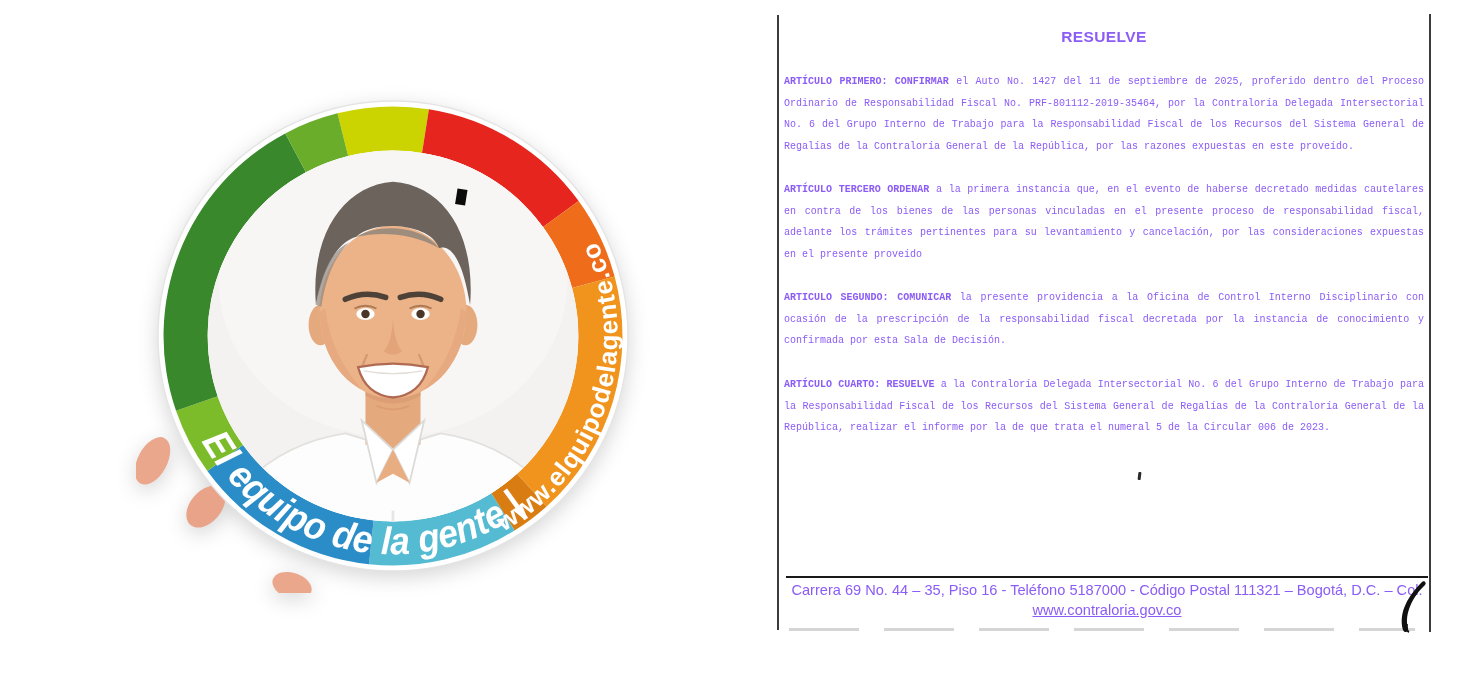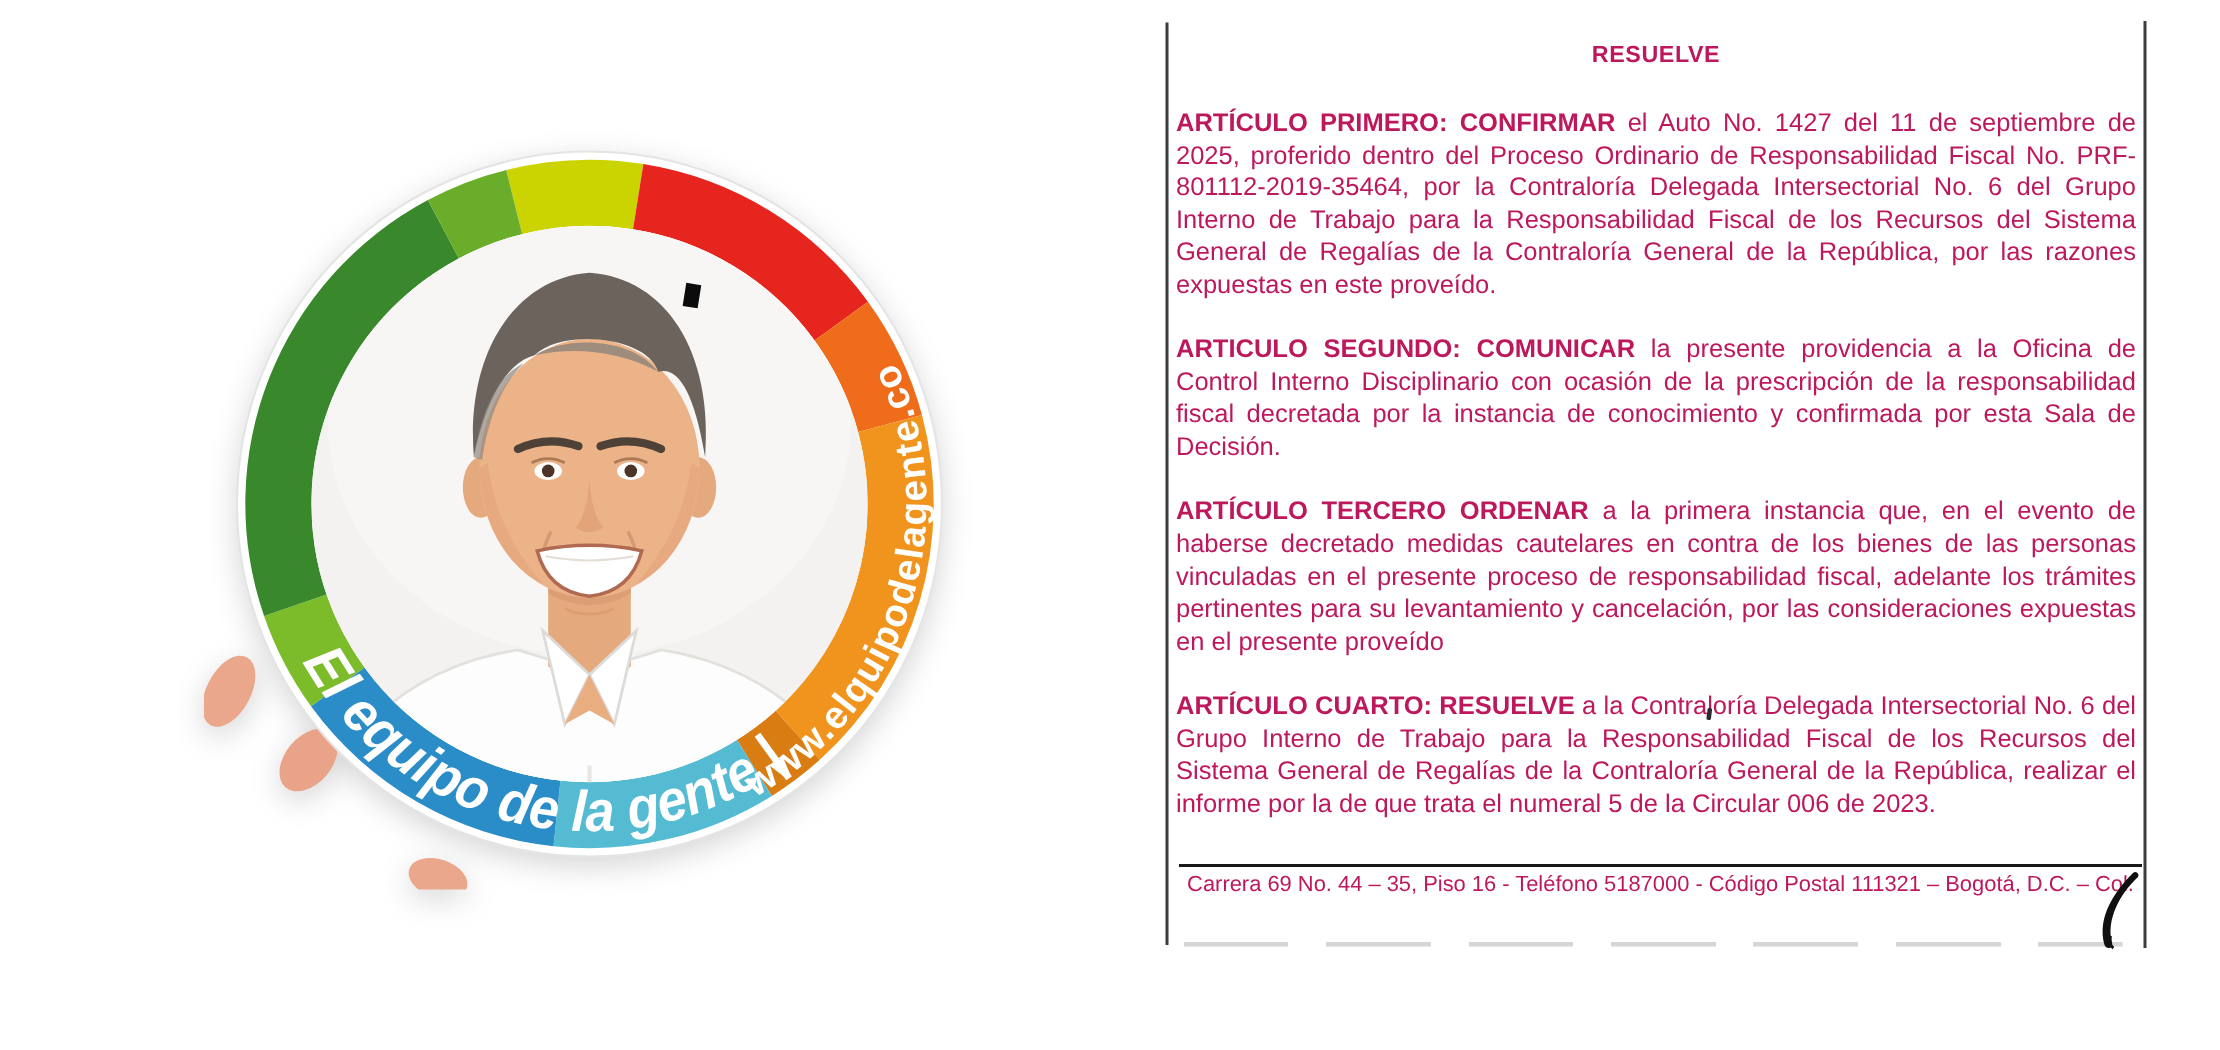--- a/index.html
+++ b/index.html
@@ -4,27 +4,27 @@
 <style>
   html,body{margin:0;padding:0;background:#fff;}
   .canvas{position:relative;width:1480px;height:700px;background:#ffffff;overflow:hidden;
           font-family:"Liberation Sans",sans-serif;}
 
   
   .badge{position:absolute;left:136px;top:79px;width:514px;height:514px;
          filter:drop-shadow(0 6px 10px rgba(0,0,0,0.16));}
 
   
-  .doc{position:absolute;left:777px;top:0;width:654px;height:684px;color:#be185d;}
+  .doc{position:absolute;left:777px;top:0;width:654px;height:684px;color:#8b5cf6;}
   .page-border{position:absolute;width:2px;background:#3c3c3c;}
   .page-border.left{left:0;top:15px;height:615px;}
   .page-border.right{right:0;top:14px;height:618px;}
   .doc-content{position:absolute;left:7px;right:7px;top:0;}
   .doc-title{margin-top:28px;text-align:center;font-weight:bold;font-size:15.5px;letter-spacing:.4px;}
-  .doc-par{margin-top:22px;text-align:justify;font-size:17px;line-height:21.55px;}
+  .doc-par{margin-top:22px;text-align:justify;font-size:10px;line-height:21.55px;font-family:Liberation Mono, monospace;}
   .doc-par:first-of-type{margin-top:25px;}
   .doc-par b{font-weight:bold;}
   .doc-footer{position:absolute;left:9px;right:3px;top:576px;border-top:2.5px solid #191919;
               padding-top:3px;text-align:center;font-size:14.6px;line-height:19.5px;}
   .footer-site{text-decoration:underline;}
   .smudge{position:absolute;left:12px;right:16px;top:628px;height:3px;opacity:.65;
           background:repeating-linear-gradient(90deg,#bfbfbf 0 70px,rgba(191,191,191,0) 70px 95px);}
   .stray-mark{position:absolute;left:361px;top:472px;width:3px;height:8px;background:#2a2a2a;
               border-radius:1px;transform:rotate(7deg);}
   .pen{position:absolute;left:617px;top:580px;width:36px;height:54px;}
@@ -123,28 +123,29 @@
   </svg>
 
   <div class="doc">
     <div class="page-border left"></div>
     <div class="page-border right"></div>
 
     <div class="doc-content">
       <div class="doc-title">RESUELVE</div>
       <div>
           <div class="doc-par"><b>ARTÍCULO PRIMERO: CONFIRMAR</b><span> el Auto No. 1427 del 11 de septiembre de 2025, proferido dentro del Proceso Ordinario de Responsabilidad Fiscal No. PRF-801112-2019-35464, por la Contraloría Delegada Intersectorial No. 6 del Grupo Interno de Trabajo para la Responsabilidad Fiscal de los Recursos del Sistema General de Regalías de la Contraloría General de la República, por las razones expuestas en este proveído.</span></div>
+          <div class="doc-par"><b>ARTÍCULO TERCERO ORDENAR</b><span> a la primera instancia que, en el evento de haberse decretado medidas cautelares en contra de los bienes de las personas vinculadas en el presente proceso de responsabilidad fiscal, adelante los trámites pertinentes para su levantamiento y cancelación, por las consideraciones expuestas en el presente proveído</span></div>
           <div class="doc-par"><b>ARTICULO SEGUNDO: COMUNICAR</b><span> la presente providencia a la Oficina de Control Interno Disciplinario con ocasión de la prescripción de la responsabilidad fiscal decretada por la instancia de conocimiento y confirmada por esta Sala de Decisión.</span></div>
-          <div class="doc-par"><b>ARTÍCULO TERCERO ORDENAR</b><span> a la primera instancia que, en el evento de haberse decretado medidas cautelares en contra de los bienes de las personas vinculadas en el presente proceso de responsabilidad fiscal, adelante los trámites pertinentes para su levantamiento y cancelación, por las consideraciones expuestas en el presente proveído</span></div>
           <div class="doc-par"><b>ARTÍCULO CUARTO: RESUELVE</b><span> a la Contraloría Delegada Intersectorial No. 6 del Grupo Interno de Trabajo para la Responsabilidad Fiscal de los Recursos del Sistema General de Regalías de la Contraloría General de la República, realizar el informe por la de que trata el numeral 5 de la Circular 006 de 2023.</span></div>
         </div>
     </div>
 
     <div class="doc-footer">
       <div>Carrera 69 No. 44 – 35, Piso 16 - Teléfono 5187000 - Código Postal 111321 – Bogotá, D.C. – Col.</div>
+      <div><span class="footer-site">www.contraloria.gov.co</span></div>
     </div>
 
     <div class="smudge"></div>
     <div class="stray-mark"></div>
 
     <svg class="pen" viewBox="0 0 36 54">
       <path d="M28,2 C15,15 4,32 9,50 C10,53 15,53 14,48 C10,34 19,16 31,5 C33,3 30,0 28,2 Z" fill="#101010"></path>
       <path d="M13,44 C12,48 13,51 15,52" stroke="#101010" stroke-width="2" fill="none"></path>
     </svg>
   </div>

